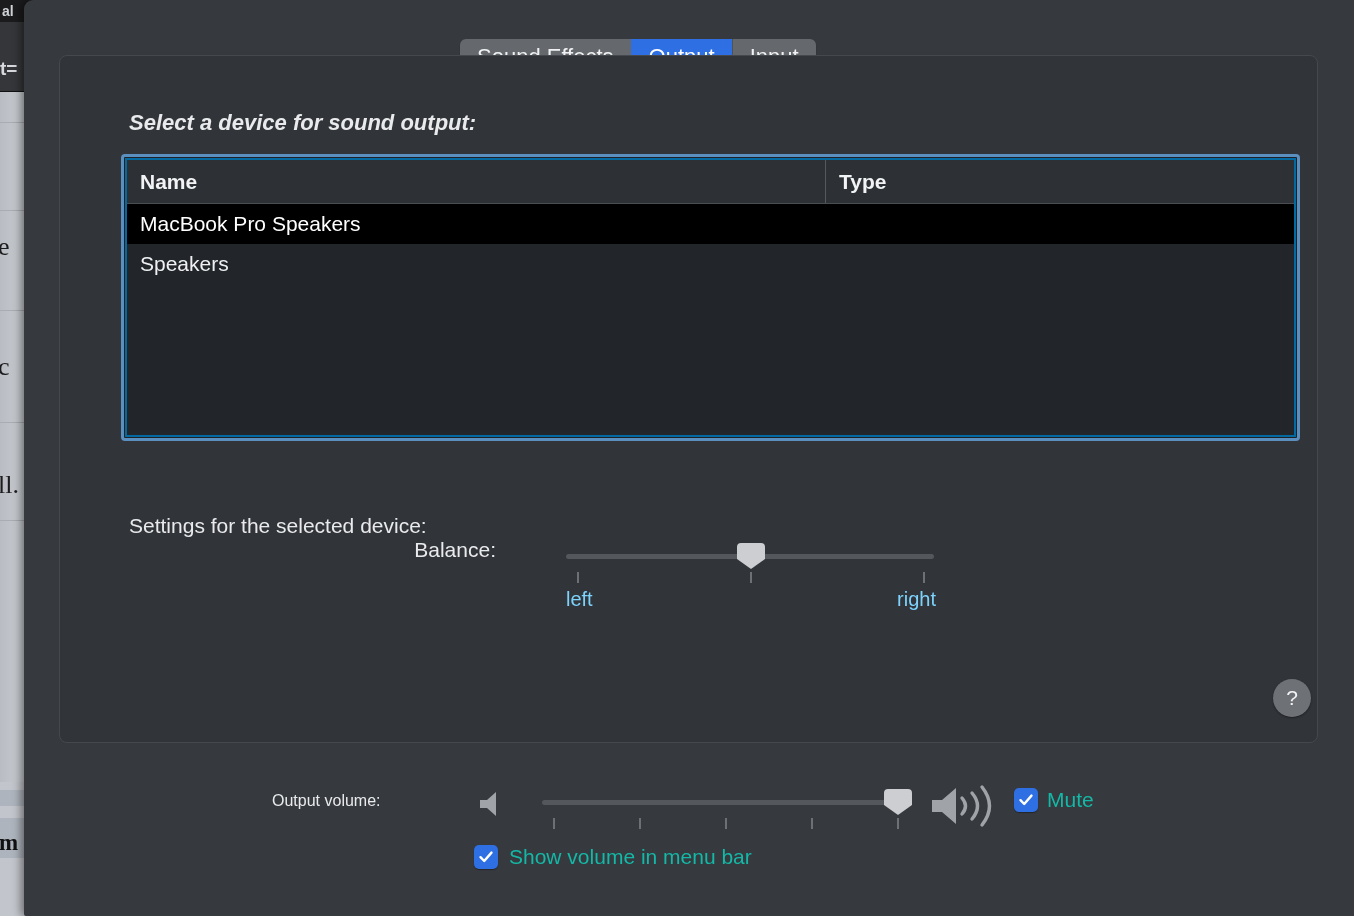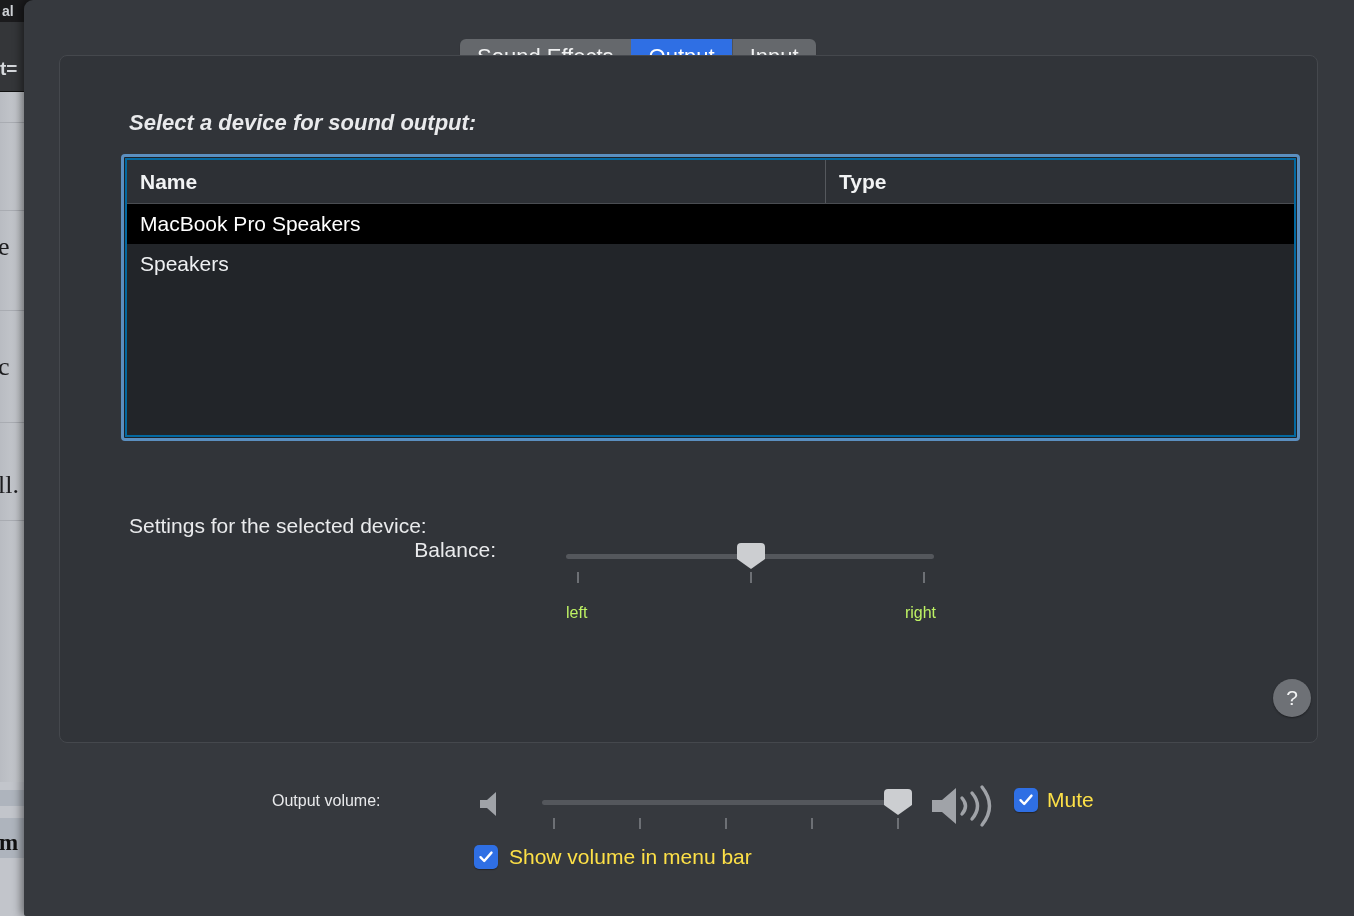--- a/index.html
+++ b/index.html
@@ -200,23 +200,23 @@
     border-radius: 3px;
   }
   .tick {
     position: absolute;
     top: 24px;
     width: 2px; height: 11px;
     background: #6d7075;
   }
   .tick-label {
     position: absolute;
-    top: 56px;
-    font-size: 16px;
-    color: #bef264;
+    top: 40px;
+    font-size: 20px;
+    color: #7dd3fc;
     white-space: nowrap;
   }
   .thumb {
     position: absolute;
     width: 28px; height: 26px;
     background: #ccced1;
     top: -5px;
     border-radius: 4px 4px 0 0;
     clip-path: polygon(0% 0%, 100% 0%, 100% 62%, 50% 100%, 0% 62%);
     box-shadow: 0 1px 2px rgba(0,0,0,0.4);
@@ -263,21 +263,21 @@
   }
   .checkbox {
     width: 24px; height: 24px;
     background: #2f6fe4;
     border-radius: 5px;
     display: flex; align-items: center; justify-content: center;
     box-shadow: 0 1px 1px rgba(0,0,0,0.35);
     cursor: default;
   }
   .checkbox svg { display: block; }
-  .cb-label { font-size: 21px; color: #fde047; white-space: nowrap; }
+  .cb-label { font-size: 21px; color: #14b8a6; white-space: nowrap; }
 
   #show-volume-row {
     position: absolute;
     left: 450px; top: 845px;
     display: flex; align-items: center; gap: 11px;
   }
 </style>
 </head>
 <body>
 

